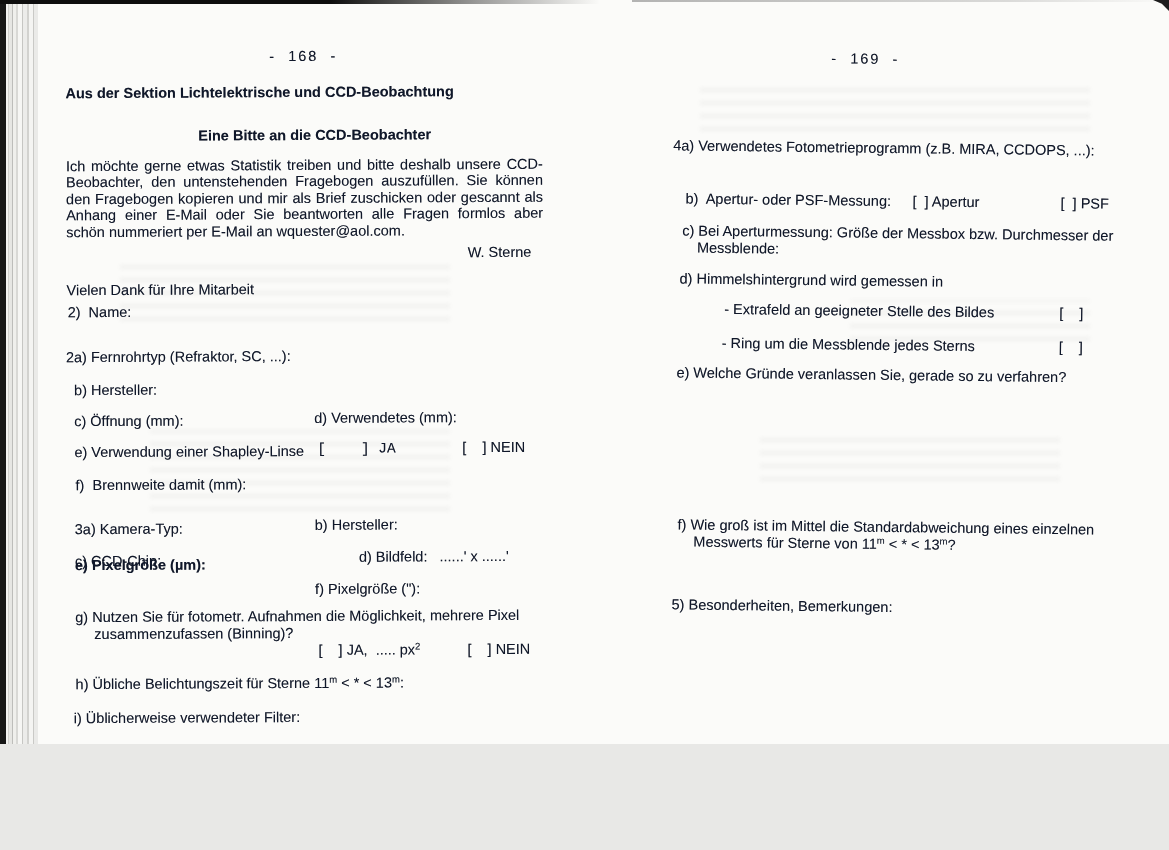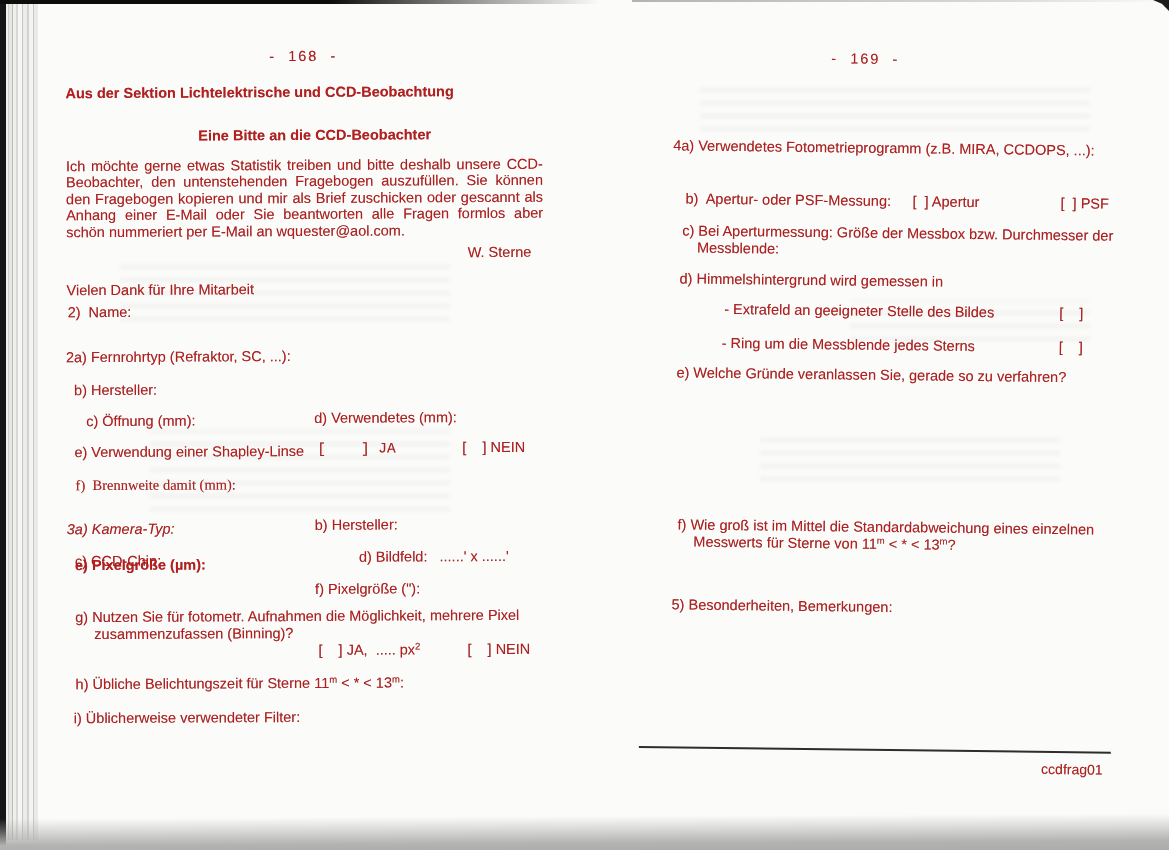--- a/index.html
+++ b/index.html
@@ -1,20 +1,20 @@
 <!DOCTYPE html>
 <html><head>
 <meta charset="utf-8">
 <style>
   html,body{margin:0;padding:0;background:#e8e8e6;}
   .scan{
-    position:relative;width:1169px;height:850px;overflow:hidden;
+    position:relative;width:1169px;height:744px;overflow:hidden;
     background:#fbfbf9;
     font-family:"Liberation Sans","DejaVu Sans",sans-serif;
-    color:#b91c1c;
+    color:#0f172a;
   }
   .scan *{box-sizing:border-box;}
 
   
   .edge-left-black{position:absolute;left:0;top:0;width:6px;height:850px;background:#161616;}
   .edge-striations{
     position:absolute;left:6px;top:0;width:32px;height:840px;
     background:repeating-linear-gradient(90deg,
       #f2f2f0 0 2px,#cfcfcc 2px 3px,#e6e6e3 3px 6px,#bdbdba 6px 7px,
       #efefec 7px 10px,#d8d8d5 10px 12px,#f6f6f4 12px 16px,#c6c6c3 16px 17px,
@@ -70,28 +70,28 @@
 
     <p class="intro">Ich möchte gerne etwas Statistik treiben und bitte deshalb unsere CCD-Beobachter, den untenstehenden Fragebogen auszufüllen. Sie können den Fragebogen kopieren und mir als Brief zuschicken oder gescannt als Anhang einer E-Mail oder Sie beantworten alle Fragen formlos aber schön nummeriert per E-Mail an wquester@aol.com.</p>
 
     <div class="row" style="top:250px;left:1px;margin-top:31px;">Vielen Dank für Ihre Mitarbeit</div>
     <div class="row" style="top:245px;right:12px;">W. Sterne</div>
 
     <div class="row" style="top:303px;left:2px;">2)  Name:</div>
 
     <div class="row" style="top:348px;left:0;">2a) Fernrohrtyp (Refraktor, SC, ...):</div>
     <div class="row" style="top:381px;left:8px;">b) Hersteller:</div>
-    <div class="row" style="top:412px;left:8px;margin-left:12px;">c) Öffnung (mm):</div>
+    <div class="row" style="top:412px;left:8px;">c) Öffnung (mm):</div>
     <div class="row" style="top:410px;left:248px;">d) Verwendetes (mm):</div>
     <div class="row" style="top:443px;left:8px;">e) Verwendung einer Shapley-Linse</div>
     <div class="row" style="top:441px;left:251px;font-family:Liberation Mono, monospace;">[    ] JA</div>
     <div class="row" style="top:440px;left:396px;">[    ] NEIN</div>
-    <div class="row" style="top:476px;left:9px;font-family:Liberation Serif, serif;">f)  Brennweite damit (mm):</div>
+    <div class="row" style="top:476px;left:9px;">f)  Brennweite damit (mm):</div>
 
-    <div class="row" style="top:520px;left:0;font-style:italic;">3a) Kamera-Typ:</div>
+    <div class="row" style="top:520px;left:8px;">3a) Kamera-Typ:</div>
     <div class="row" style="top:517px;left:248px;">b) Hersteller:</div>
     <div class="row" style="top:552px;left:8px;">c) CCD-Chip:</div>
     <div class="row" style="top:549px;left:248px;margin-left:44px;">d) Bildfeld:   ......' x ......'</div>
     <div class="row" style="top:556px;left:8px;font-weight:bold;">e) Pixelgröße (µm):</div>
     <div class="row" style="top:581px;left:248px;">f) Pixelgröße ("):</div>
 
     <div class="row" style="top:608px;left:8px;">g) Nutzen Sie für fotometr. Aufnahmen die Möglichkeit, mehrere Pixel</div>
     <div class="row" style="top:625px;left:27px;">zusammenzufassen (Binning)?</div>
     <div class="row" style="top:642px;left:251px;"><span>[    ] JA,  ..... px</span><span class="sup">2</span></div>
     <div class="row" style="top:642px;left:400px;">[    ] NEIN</div>

